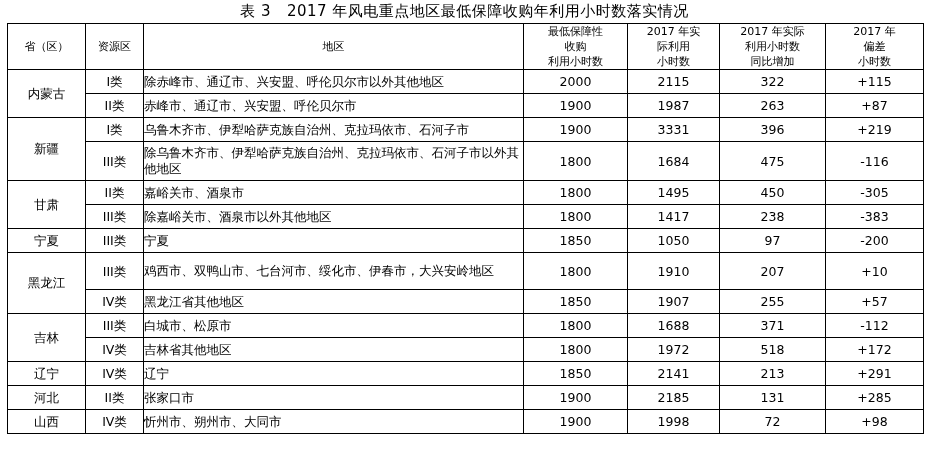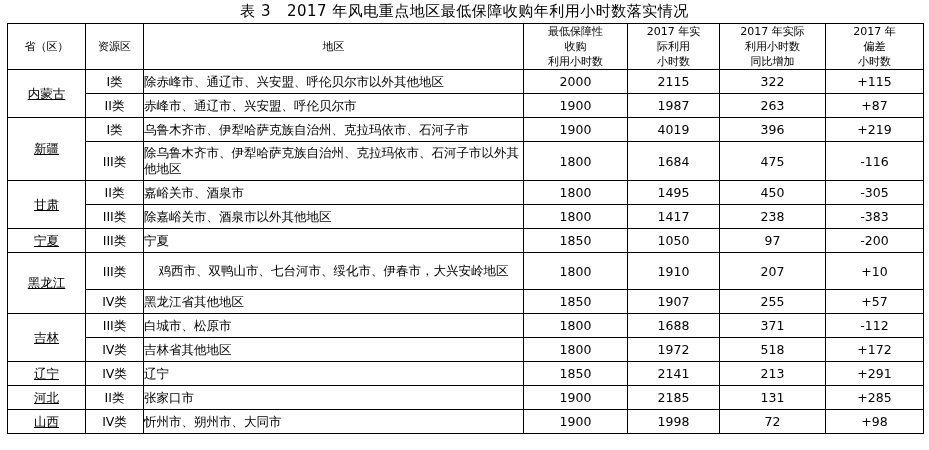--- a/index.html
+++ b/index.html
@@ -58,21 +58,20 @@
     padding: 1px 2px;
   }
   td.l {
     text-align: left;
     height: 23px;
     line-height: 16px;
     padding: 2px 4px;
   }
   td.prov {
     line-height: 16px;
-    text-decoration: underline;
   }
   
   col.c-prov   { width: 78px; }
   col.c-res    { width: 58px; }
   col.c-area   { width: 380px; }
   col.c-min    { width: 104px; }
   col.c-act    { width: 92px; }
   col.c-inc    { width: 106px; }
   col.c-dev    { width: 98px; }
 </style>
@@ -147,21 +146,21 @@
         <td class="c">1987</td>
         <td class="c">263</td>
         <td class="c">+87</td>
       </tr>
 
       <tr>
         <td class="c prov" rowspan="2">新疆</td>
         <td class="c">I类</td>
         <td class="l">乌鲁木齐市、伊犁哈萨克族自治州、克拉玛依市、石河子市</td>
         <td class="c">1900</td>
-        <td class="c">4019</td>
+        <td class="c">3331</td>
         <td class="c">396</td>
         <td class="c">+219</td>
       </tr>
 
       <tr>
         <td class="c">III类</td>
         <td class="l" style="height:38px;">除乌鲁木齐市、伊犁哈萨克族自治州、克拉玛依市、石河子市以外其他地区</td>
         <td class="c">1800</td>
         <td class="c">1684</td>
         <td class="c">475</td>
@@ -193,21 +192,21 @@
         <td class="l">宁夏</td>
         <td class="c">1850</td>
         <td class="c">1050</td>
         <td class="c">97</td>
         <td class="c">-200</td>
       </tr>
 
       <tr>
         <td class="c prov" rowspan="2">黑龙江</td>
         <td class="c">III类</td>
-        <td class="l" style="height:36px;text-align:center;">鸡西市、双鸭山市、七台河市、绥化市、伊春市，大兴安岭地区</td>
+        <td class="l" style="height:36px;">鸡西市、双鸭山市、七台河市、绥化市、伊春市，大兴安岭地区</td>
         <td class="c">1800</td>
         <td class="c">1910</td>
         <td class="c">207</td>
         <td class="c">+10</td>
       </tr>
 
       <tr>
         <td class="c">IV类</td>
         <td class="l">黑龙江省其他地区</td>
         <td class="c">1850</td>

